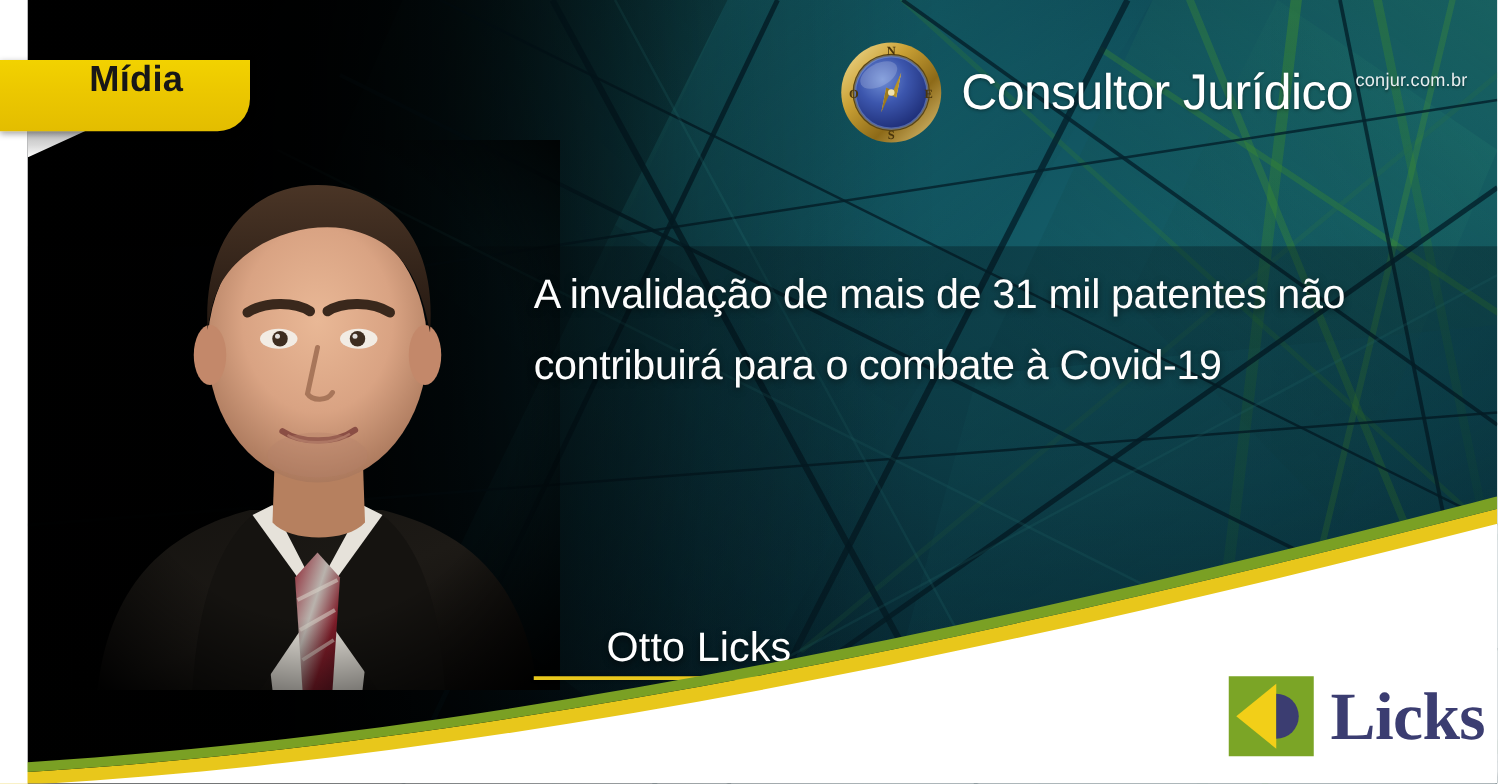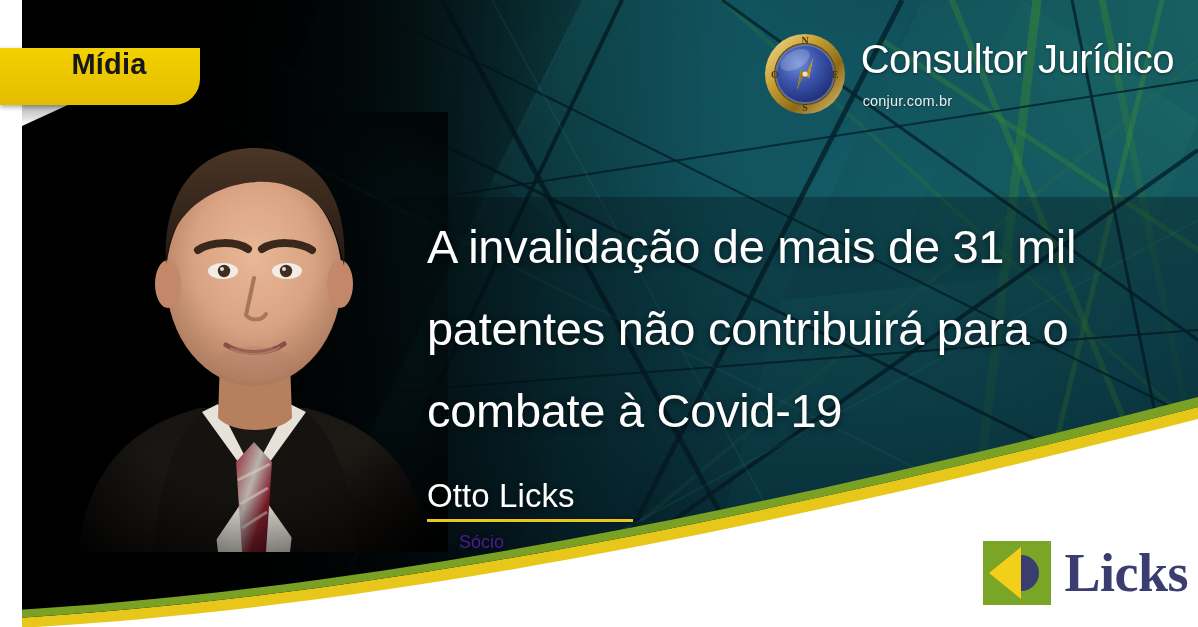--- a/index.html
+++ b/index.html
@@ -92,44 +92,44 @@
   .portrait svg{ display:block; width:100%; height:100%; }
 
   
   .conjur{
     position:absolute; right:24px; top:32px;
     display:flex; align-items:center; gap:14px;
     z-index:20;
   }
   .compass{ width:84px; height:84px; flex:0 0 auto; }
   .compass svg{ display:block; }
-  .conjur-text{ display:flex; flex-direction:column; align-items:flex-start; }
+  .conjur-text{ display:flex; flex-direction:row; align-items:flex-start; }
   .conjur-name{
     color:#ffffff; font-size:40px; line-height:1.02;
     letter-spacing:-.5px; white-space:nowrap;
     text-shadow:0 1px 3px rgba(0,0,0,.45);
   }
   .conjur-url{
     color:#e9eef0; font-size:14.5px; letter-spacing:.2px;
-    margin-top:13px; margin-left:2px;
+    margin-top:3px; margin-left:2px;
     text-shadow:0 1px 2px rgba(0,0,0,.45);
   }
 
   
   .headline{
     position:absolute; left:427px; top:206px; width:700px;
     color:#fdfdfd;
-    font-size:47px; line-height:82px;
+    font-size:33px; line-height:57px;
     letter-spacing:-.3px;
     text-shadow:0 2px 6px rgba(0,0,0,.55);
     z-index:20;
   }
 
   
-  .byline{ position:absolute; left:427px; top:477px; z-index:20; }
+  .byline{ position:absolute; left:427px; top:499px; z-index:20;text-align:right; }
   .byline .name{
     color:#ffffff; font-size:33px; line-height:38px;
     letter-spacing:.1px;
     text-shadow:0 2px 5px rgba(0,0,0,.6);
   }
   .byline .rule{
     width:206px; height:3px; background:#e9c81d;
     margin-top:4px; margin-bottom:6px;
     box-shadow:0 0 3px rgba(0,0,0,.4);
   }

